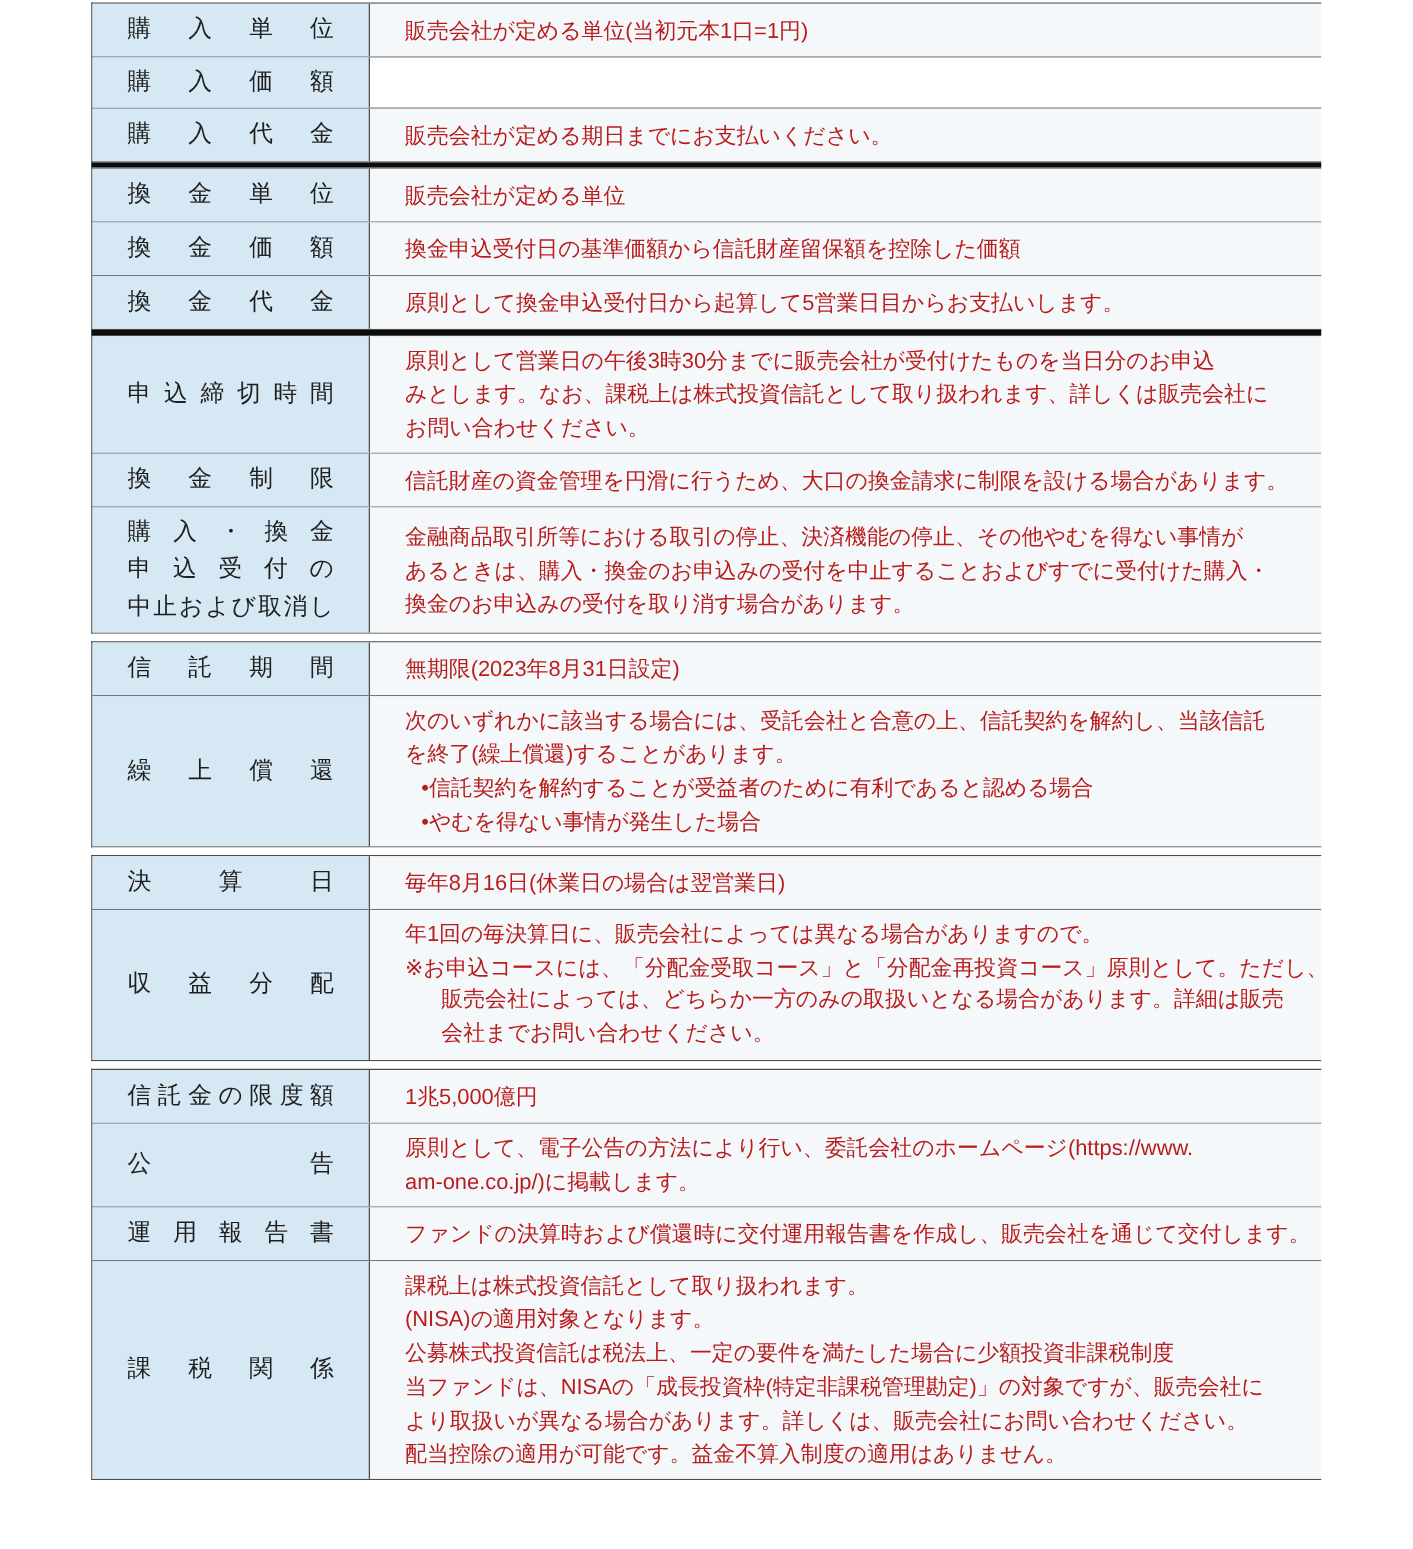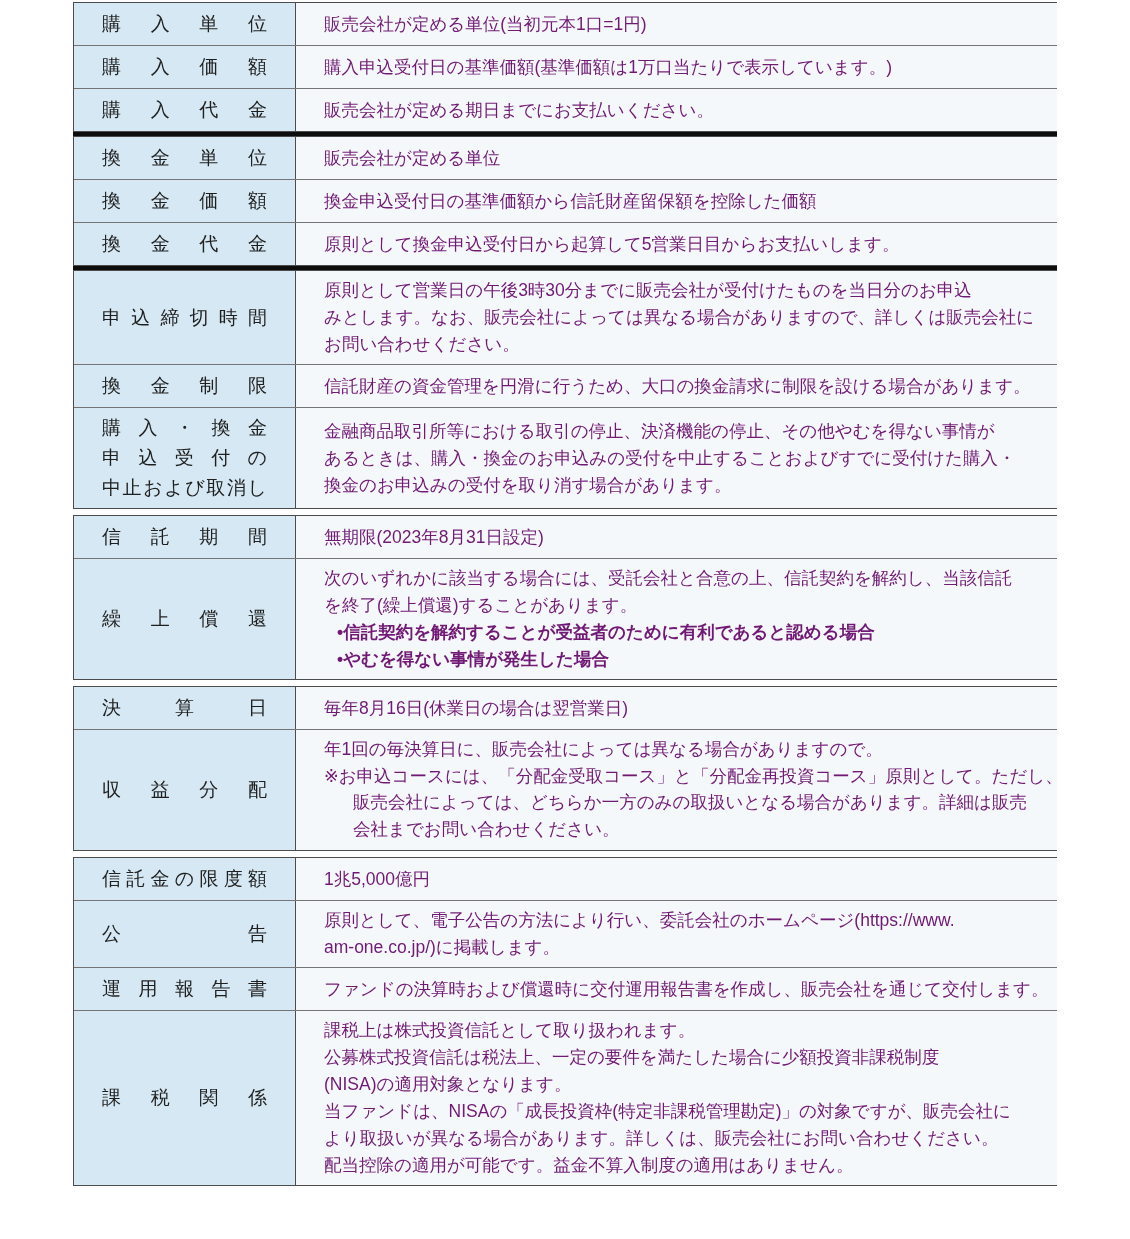--- a/index.html
+++ b/index.html
@@ -66,24 +66,24 @@
     min-height: 42px;
     padding: 6px 8px 6px 28px;
     display: flex;
     flex-direction: column;
     justify-content: center;
     overflow: hidden;
   }
   .cline {
     font-size: 17.5px;
     line-height: 27px;
-    color: #701a75;
+    color: #b91c1c;
     white-space: nowrap;
   }
-  .cline.ind1 { padding-left: 13px; font-weight: bold; }
+  .cline.ind1 { padding-left: 13px; }
   .cline.ind2 { padding-left: 29px; font-family: Liberation Mono, monospace; }
 </style>
 </head>
 <body>
 
 <div class="page">
   <div class="tbl">
       <div class="section">
         <div class="row">
           <div class="label-cell">
@@ -100,23 +100,20 @@
         </div>
         <div class="row">
           <div class="label-cell">
             <div class="label-line">
               <span class="lchar">購</span>
               <span class="lchar">入</span>
               <span class="lchar">価</span>
               <span class="lchar">額</span>
             </div>
           </div>
-          <div class="content-cell">
-            <div class="cline ind0">購入申込受付日の基準価額(基準価額は1万口当たりで表示しています。)</div>
-          </div>
         </div>
         <div class="row">
           <div class="label-cell">
             <div class="label-line">
               <span class="lchar">購</span>
               <span class="lchar">入</span>
               <span class="lchar">代</span>
               <span class="lchar">金</span>
             </div>
           </div>
@@ -175,21 +172,21 @@
               <span class="lchar">申</span>
               <span class="lchar">込</span>
               <span class="lchar">締</span>
               <span class="lchar">切</span>
               <span class="lchar">時</span>
               <span class="lchar">間</span>
             </div>
           </div>
           <div class="content-cell">
             <div class="cline ind0">原則として営業日の午後3時30分までに販売会社が受付けたものを当日分のお申込</div>
-            <div class="cline ind0">みとします。なお、販売会社によっては異なる場合がありますので、詳しくは販売会社に</div>
+            <div class="cline ind0">みとします。なお、課税上は株式投資信託として取り扱われます、詳しくは販売会社に</div>
             <div class="cline ind0">お問い合わせください。</div>
           </div>
         </div>
         <div class="row">
           <div class="label-cell">
             <div class="label-line">
               <span class="lchar">換</span>
               <span class="lchar">金</span>
               <span class="lchar">制</span>
               <span class="lchar">限</span>
@@ -344,22 +341,22 @@
           <div class="label-cell">
             <div class="label-line">
               <span class="lchar">課</span>
               <span class="lchar">税</span>
               <span class="lchar">関</span>
               <span class="lchar">係</span>
             </div>
           </div>
           <div class="content-cell">
             <div class="cline ind0">課税上は株式投資信託として取り扱われます。</div>
+            <div class="cline ind0">(NISA)の適用対象となります。</div>
             <div class="cline ind0">公募株式投資信託は税法上、一定の要件を満たした場合に少額投資非課税制度</div>
-            <div class="cline ind0">(NISA)の適用対象となります。</div>
             <div class="cline ind0">当ファンドは、NISAの「成長投資枠(特定非課税管理勘定)」の対象ですが、販売会社に</div>
             <div class="cline ind0">より取扱いが異なる場合があります。詳しくは、販売会社にお問い合わせください。</div>
             <div class="cline ind0">配当控除の適用が可能です。益金不算入制度の適用はありません。</div>
           </div>
         </div>
       </div>
     </div>
 </div>
 
 </body></html>

